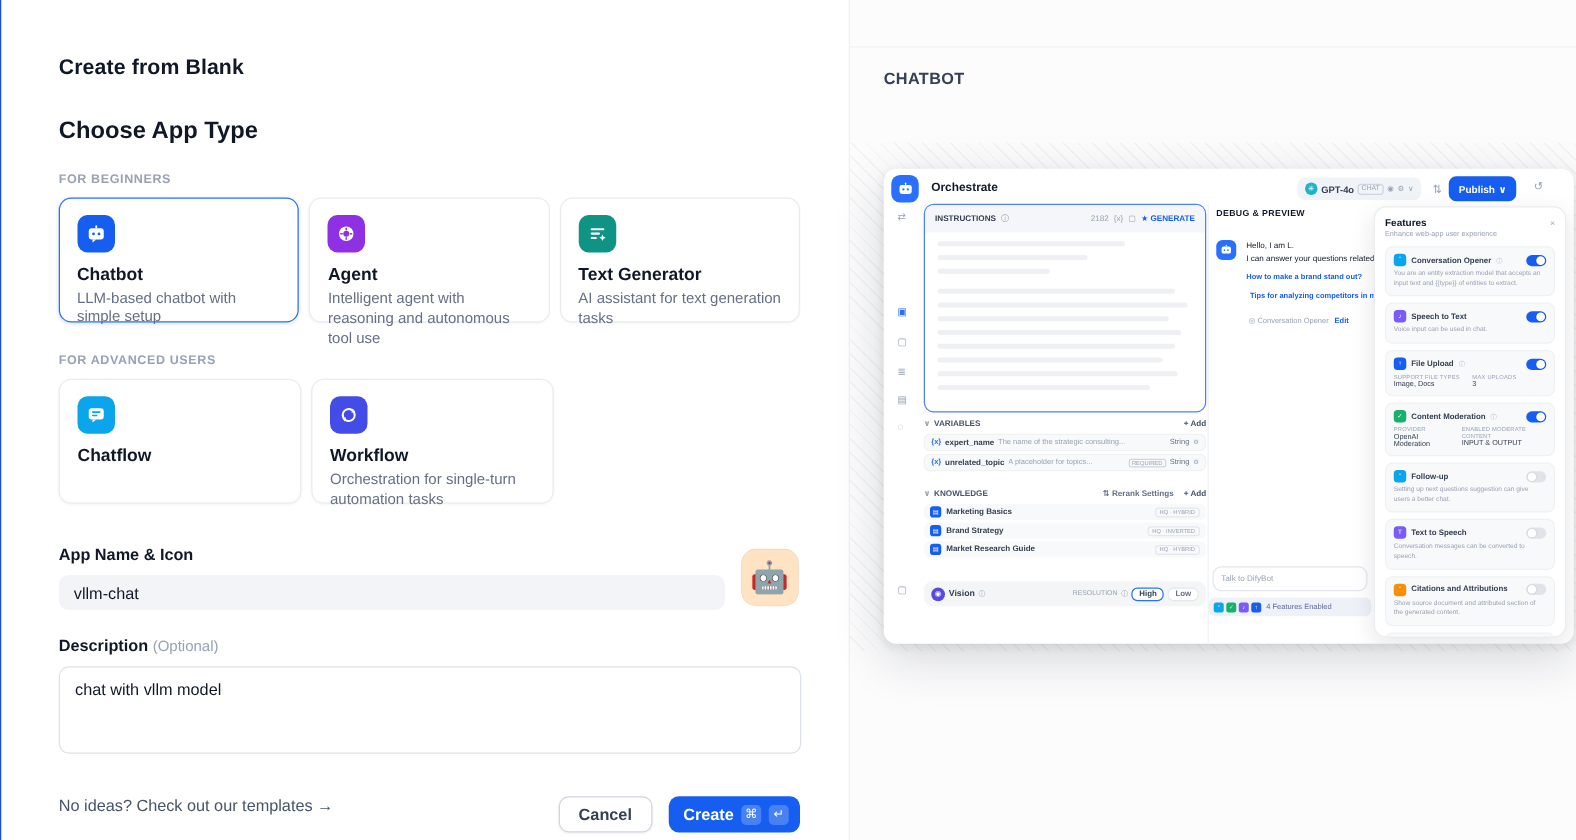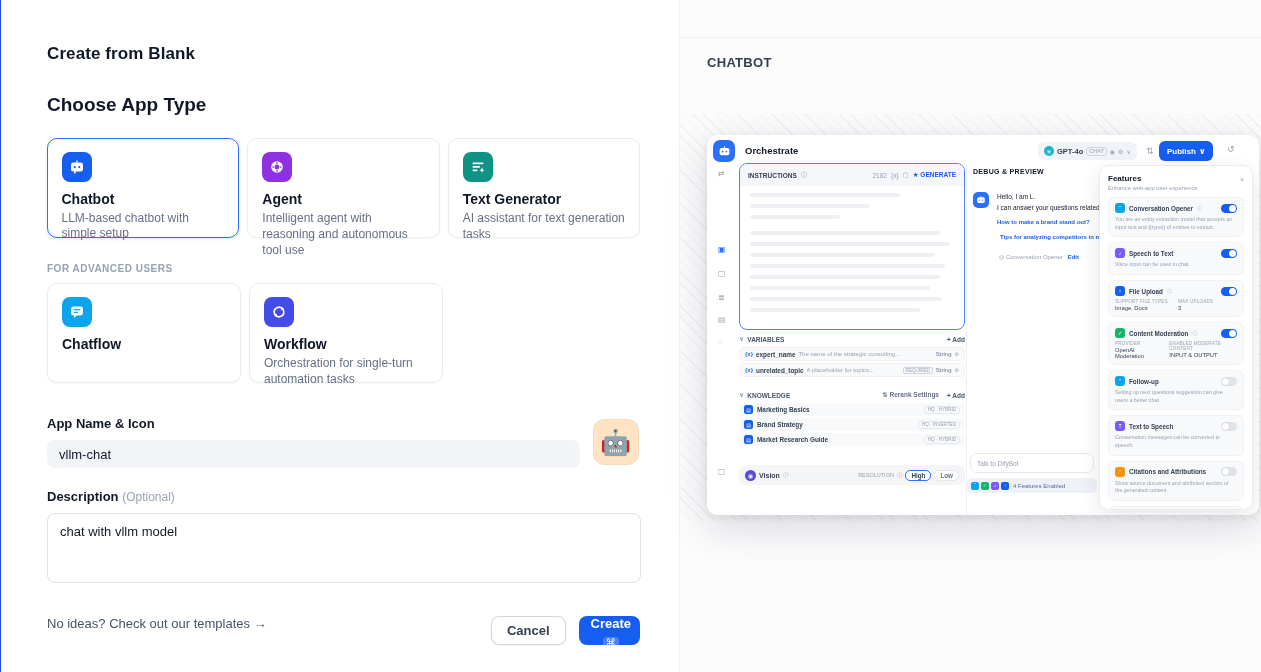--- a/index.html
+++ b/index.html
@@ -33,21 +33,21 @@
     box-shadow:inset 0 0 0 0.5px rgba(16,24,40,.08); }
   .desc-area { width:594px; height:70px; border:1px solid #dde1e8; border-radius:8px; background:#fff;
     padding:9px 12px; font-size:13px; color:#101828; font-family:inherit; resize:none; outline:none; line-height:1.35; }
 
   .footer { margin-top:29px; display:flex; align-items:flex-start; justify-content:space-between; }
   .tmpl-link { font-size:13px; color:#475467; cursor:pointer; }
   .btns { display:flex; gap:13px; }
   .btn { height:29px; border-radius:8px; font-size:13px; display:flex; align-items:center; cursor:pointer; }
   .btn-cancel { background:#fff; border:1px solid #d0d5dd; color:#354052; font-weight:600; padding:0 15px;
     box-shadow:0 1px 2px rgba(16,24,40,.05); }
-  .btn-create { background:#155eef; color:#fff; font-weight:700; padding:0 9px 0 12px; gap:6px;flex-direction:column; }
+  .btn-create { background:#155eef; color:#fff; font-weight:700; padding:0 9px 0 12px; gap:6px; }
   .kbd { width:16px; height:16px; border-radius:4px; background:rgba(255,255,255,.22); font-size:10px;
     display:flex; align-items:center; justify-content:center; font-weight:400; }
 
   
   .right { position:relative; width:582px; height:672px; background:#fcfcfd; border-left:1px solid #f0f1f4; }
   .right-topbar { height:38px; border-bottom:1px solid #f0f1f4; }
   .right-info { padding:17px 0 0 27px; }
   .r-heading { font-size:13px; font-weight:700; color:#354052; letter-spacing:.3px; }
   .r-desc { margin-top:7px; width:368px; font-size:12.5px; color:#667085; line-height:1.5; }
   .learn { color:#155eef; font-weight:600; cursor:pointer; }
@@ -108,20 +108,21 @@
 </style>
 </head>
 <body>
 
 <div class="app">
 
   <div class="left">
     <div class="title">Create from Blank</div>
     <div class="choose">Choose App Type</div>
 
+    <div class="group-label">FOR BEGINNERS</div>
     <div class="cards row1">
       <div class="card selected">
         <div class="chip" style="--c:#155eef">
           <svg width="16" height="16" viewBox="0 0 16 16">
               <rect x="7.3" y="1.2" width="1.4" height="2.4" rx="0.7" fill="#fff"></rect>
               <rect x="2" y="3.6" width="12" height="9" rx="2.4" fill="#fff"></rect>
               <path d="M5 12.6 L5 15 L8 12.6 Z" fill="#fff"></path>
               <circle cx="5.8" cy="8.1" r="1.1" fill="currentColor"></circle>
               <circle cx="10.2" cy="8.1" r="1.1" fill="currentColor"></circle>
             </svg>

